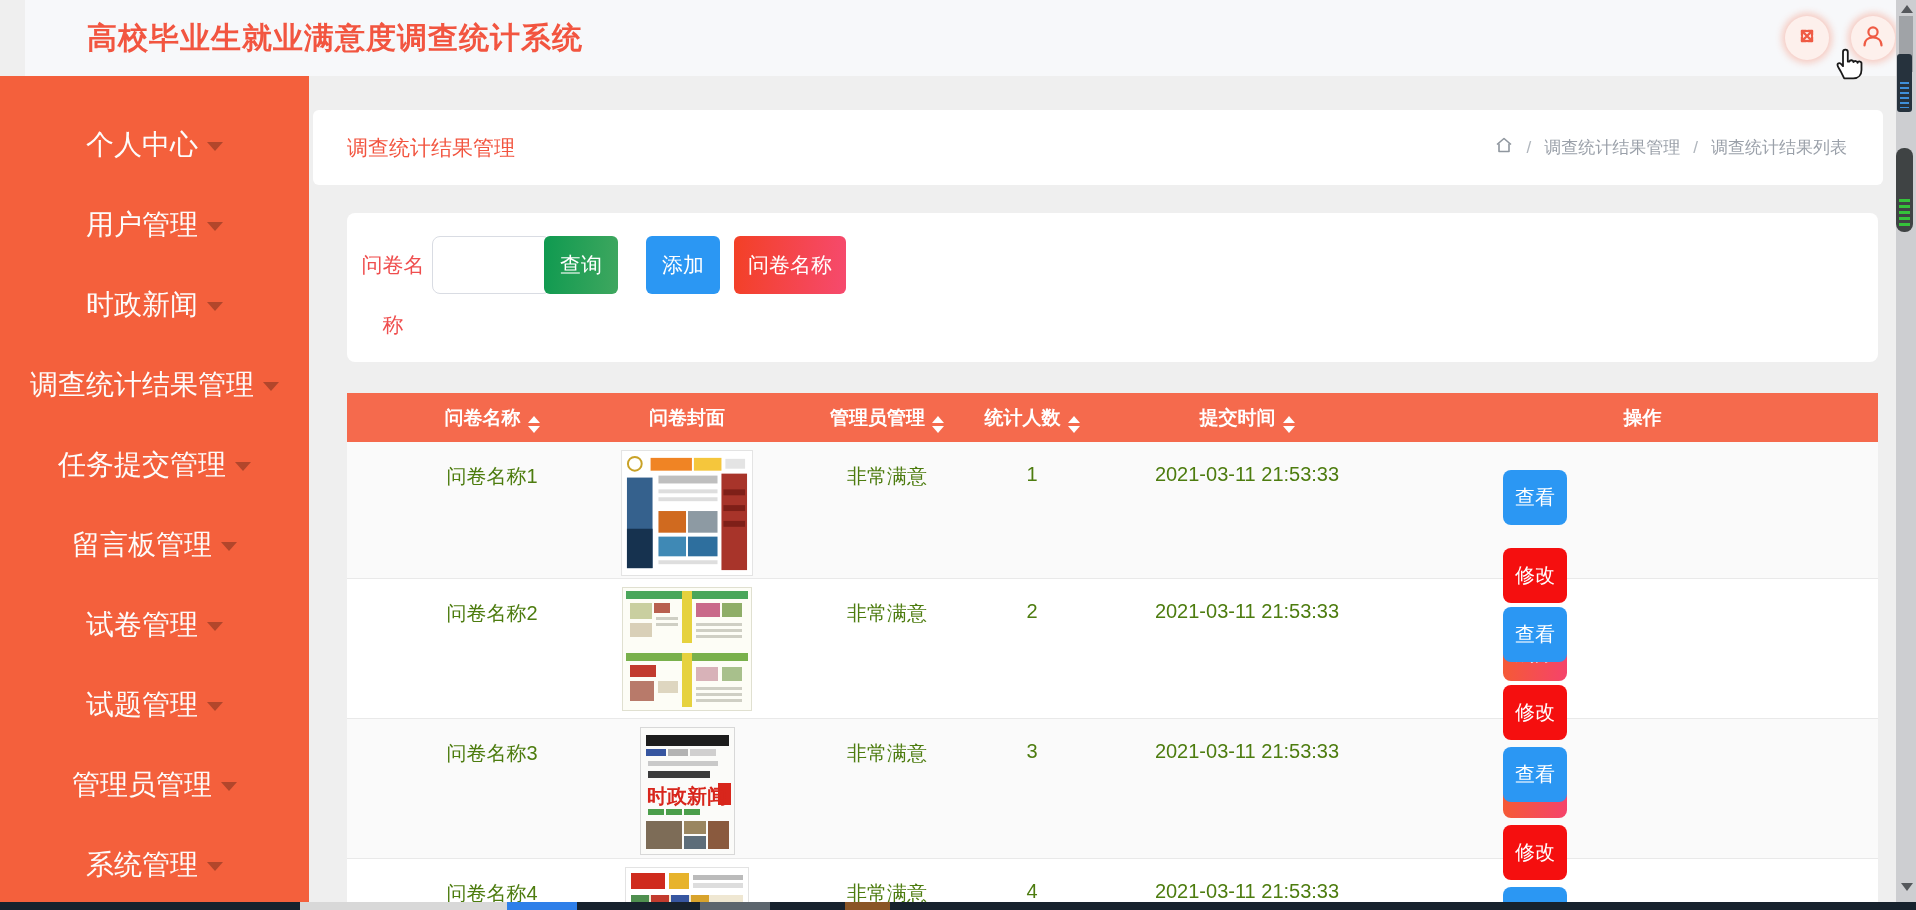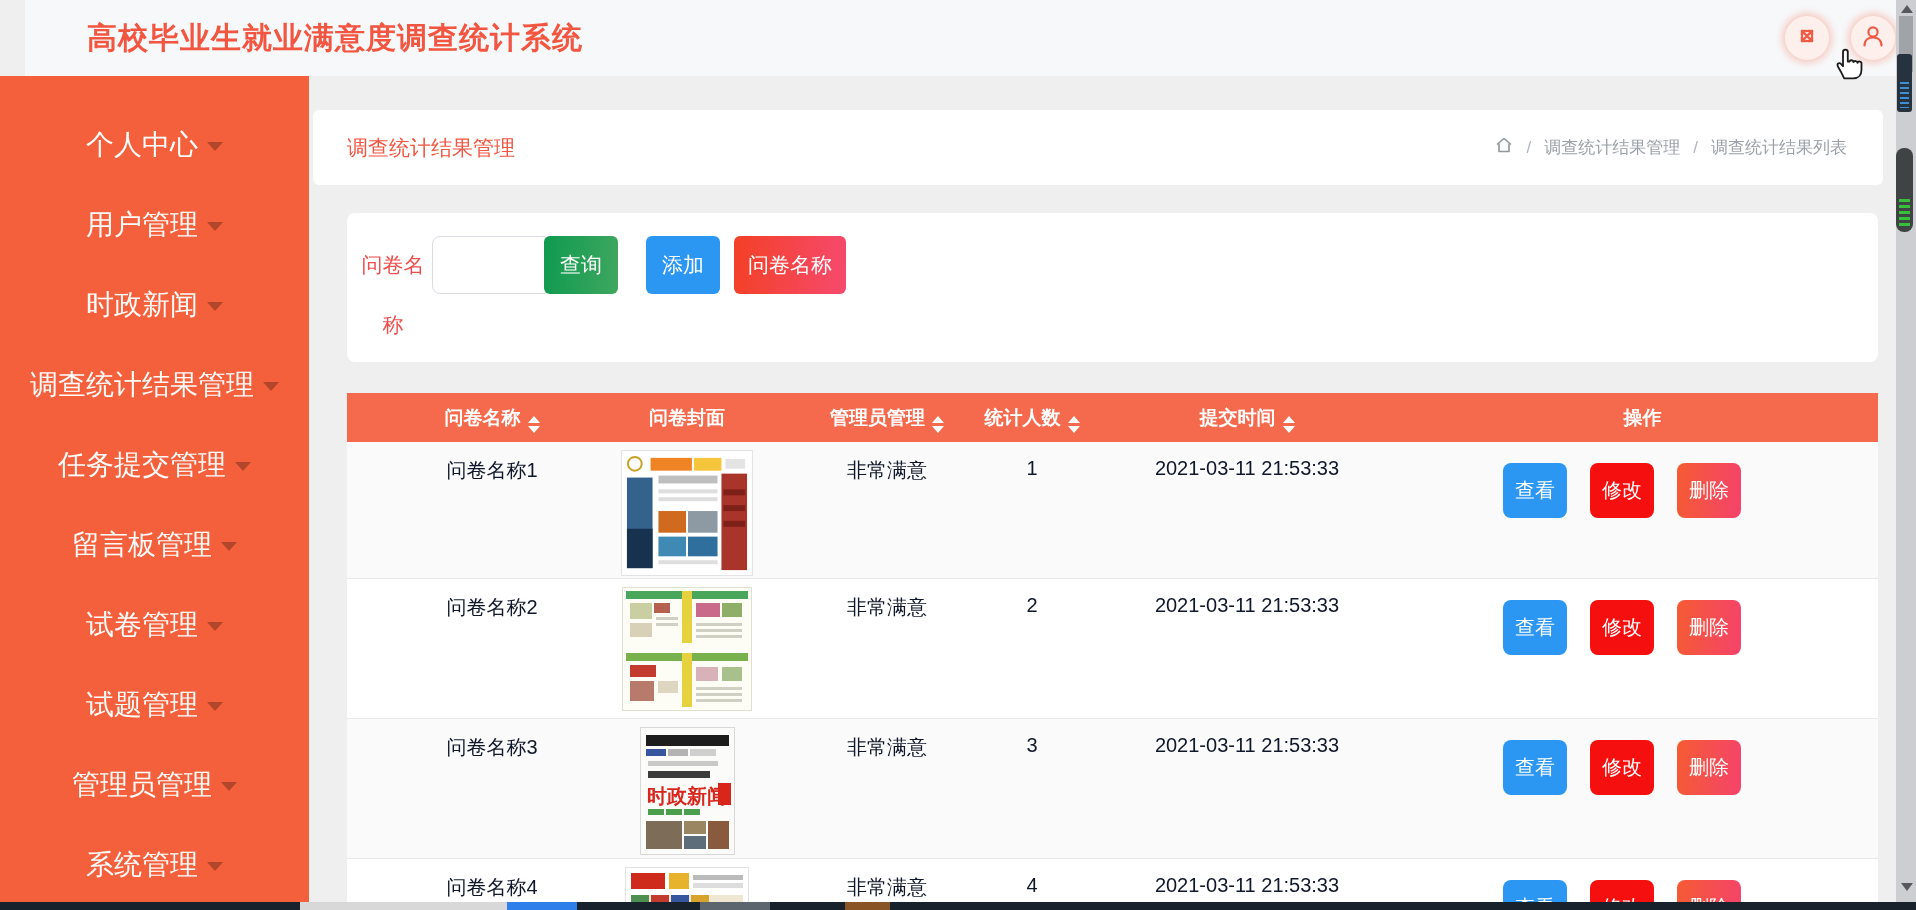--- a/index.html
+++ b/index.html
@@ -48,23 +48,23 @@
   .t-row{display:flex;align-items:flex-start;background:#fff;border-top:1px solid #e9e9e9;box-sizing:border-box;}
   .t-row.odd{background:#fafafa;}
   .r1{height:136px;} .r2{height:140px;} .r3{height:140px;} .r4{height:100px;}
   .c-check{width:60px;flex:none;box-sizing:border-box;padding-left:23px;}
   .c-name{width:170px;flex:none;text-align:center;}
   .c-cover{width:220px;flex:none;text-align:center;}
   .c-sat{width:180px;flex:none;text-align:center;}
   .c-cnt{width:110px;flex:none;text-align:center;}
   .c-time{width:320px;flex:none;text-align:center;}
   .c-act{width:471px;flex:none;box-sizing:border-box;padding-left:96px;display:flex;gap:23px;}
-  .t-row .c-name,.t-row .c-sat,.t-row .c-cnt,.t-row .c-time{padding-top:15px;font-size:20px;color:#0f172a;}
+  .t-row .c-name,.t-row .c-sat,.t-row .c-cnt,.t-row .c-time{padding-top:21px;font-size:20px;color:#4d7c0f;}
   .t-row .c-check{padding-top:23px;}
-  .t-row .c-act{padding-top:21px;}
+  .t-row .c-act{padding-top:28px;flex-direction:column;}
   .t-row .c-cover{padding-top:8px;}
   .checkbox{width:20px;height:20px;background:#d6d9dd;border-radius:2px;cursor:pointer;}
   .t-head .checkbox{background:#dcdfe2;margin-top:0;}
   .sort{display:inline-block;width:0;height:0;margin-left:7px;vertical-align:1px;position:relative;
     border-left:6px solid transparent;border-right:6px solid transparent;border-bottom:7px solid #fff;}
   .sort::after{content:"";position:absolute;left:-6px;top:10px;
     border-left:6px solid transparent;border-right:6px solid transparent;border-top:7px solid #fff;}
   .abtn{width:64px;height:55px;border:none;border-radius:8px;color:#fff;font-size:20px;font-family:inherit;cursor:pointer;}
   .abtn-view{background:#2b97f3;}
   .abtn-edit{background:#f50f0f;}

